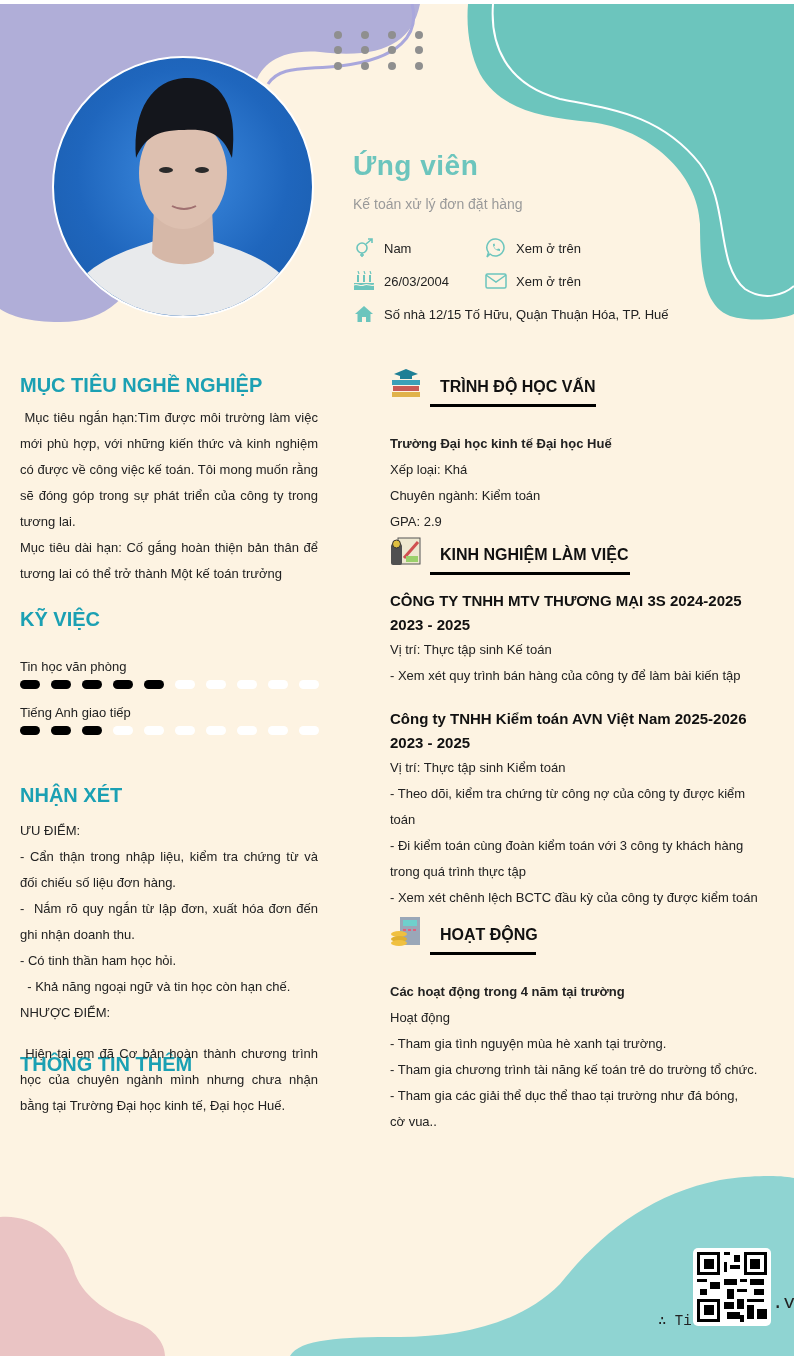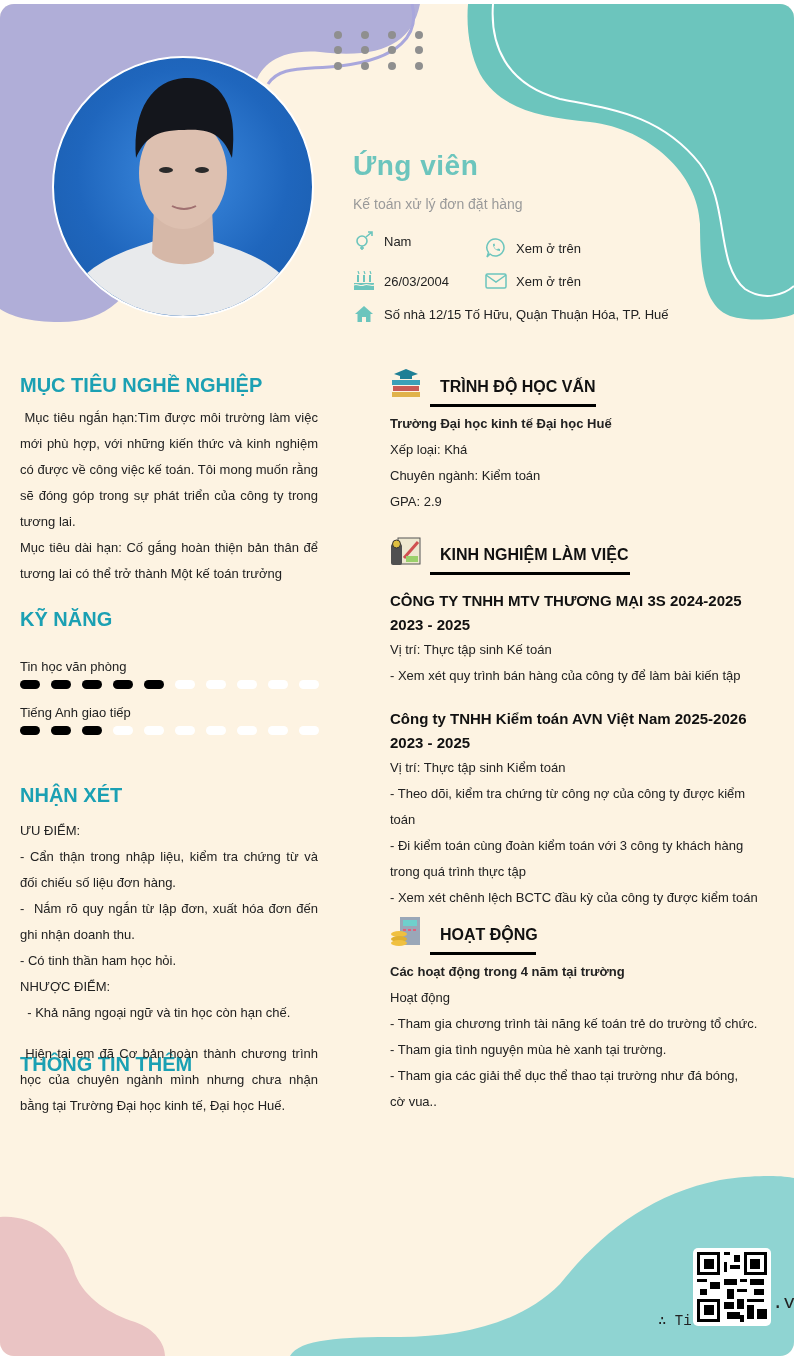--- a/index.html
+++ b/index.html
@@ -1,38 +1,38 @@
 <!DOCTYPE html>
 <html><head>
 <meta charset="utf-8">
 <style>
   html,body{margin:0;padding:0;}
   body{width:800px;height:1356px;background:#ffffff;font-family:"Liberation Sans",sans-serif;color:#1f1f1f;overflow:hidden;}
-  .page{position:relative;width:794px;height:1352px;margin-top:4px;background:#fdf3e2;overflow:hidden;border-radius:14px;}
+  .page{position:relative;width:794px;height:1352px;margin-top:4px;background:#fdf3e2;overflow:hidden;}
   .bg{position:absolute;left:0;top:0;width:794px;height:1352px;z-index:0;}
   .photo{position:absolute;left:52px;top:52px;width:258px;height:258px;border-radius:50%;border:2px solid #fff;overflow:hidden;z-index:2;background:radial-gradient(circle at 50% 45%,#3d8be0 0%,#1f66bd 55%,#1a5aa8 100%);}
   .head-info{position:absolute;left:353px;top:146px;z-index:3;}
   .name{font-size:28px;font-weight:bold;color:#6cc5bd;margin:0;letter-spacing:0.5px;}
   .title{font-size:14px;color:#9a9a9a;margin-top:14px;}
   .contact{position:absolute;font-size:13px;color:#222;display:flex;align-items:center;z-index:3;}
   .contact .ic{width:22px;height:22px;margin-right:9px;display:inline-flex;align-items:center;justify-content:center;}
   .sec-title{position:absolute;left:20px;font-size:20px;font-weight:bold;color:#1ba0b3;z-index:3;margin:0;}
   .para{position:absolute;left:20px;width:298px;font-size:13px;line-height:26px;color:#222;text-align:justify;z-index:3;}
   .para p{margin:0;}
   .skill{position:absolute;left:20px;width:300px;z-index:3;}
   .skill-label{font-size:13px;color:#222;}
   .dots{display:flex;gap:11px;margin-top:6px;}
   .dot{width:20px;height:9px;border-radius:5px;background:#fff;}
   .dot.on{background:#000;}
   .rsec{position:absolute;left:390px;width:380px;z-index:3;}
   .rhead{display:flex;align-items:flex-end;height:32px;}
   .rhead .ricon{width:32px;height:30px;}
   .rhead .rt{margin-left:18px;font-size:16px;font-weight:bold;color:#111;padding-bottom:2px;}
   .rline{height:3px;background:#000;margin-left:40px;margin-top:6px;}
-  .rbody{font-size:13px;color:#222;line-height:26px;margin-top:4px;}
+  .rbody{font-size:13px;color:#222;line-height:26px;margin-top:24px;}
   .rbody p{margin:0;}
   .bold{font-weight:bold;}
   .job-title{font-size:15px;font-weight:bold;line-height:24px;color:#111;}
   .qr{position:absolute;left:693px;top:1244px;width:78px;height:78px;background:#fff;border-radius:5px;z-index:4;display:flex;align-items:center;justify-content:center;}
   .watermark{position:absolute;left:658px;top:1308px;font-family:"Liberation Mono",monospace;font-size:14px;color:#222;z-index:3;}
   .wm-end{position:absolute;left:772px;top:1288px;font-family:"Liberation Mono",monospace;font-size:19px;color:#222;z-index:5;}
 </style>
 </head>
 <body>
 
@@ -76,21 +76,21 @@
       <ellipse cx="148" cy="112" rx="7" ry="3" fill="#2a2a2a"></ellipse>
       <path d="M118,148 C125,152 135,152 142,148" stroke="#a07070" stroke-width="2" fill="none"></path>
     </svg>
   </div>
 
   <div class="head-info">
     <h1 class="name">Ứng viên</h1>
     <div class="title">Kế toán xử lý đơn đặt hàng</div>
   </div>
 
-  <div class="contact" style="left:353px;top:226px;justify-content:flex-end;">
+  <div class="contact" style="left:353px;top:233px;justify-content:flex-end;">
     <span class="ic">
       <svg width="20" height="20" viewBox="0 0 20 20">
           <circle cx="8" cy="10" r="5" fill="none" stroke="#6cc5bd" stroke-width="1.6"></circle>
           <path d="M12,6 L18,1 M14,1 L18,1 L18,5 M8,15 L8,19 M6,17 L10,17" stroke="#6cc5bd" stroke-width="1.6" fill="none"></path>
         </svg>
     </span>
     <span>Nam</span>
   </div>
   <div class="contact" style="left:485px;top:233px;">
     <span class="ic">
@@ -129,21 +129,21 @@
     </span>
     <span>Số nhà 12/15 Tố Hữu, Quận Thuận Hóa, TP. Huế</span>
   </div>
 
   <h2 class="sec-title" style="top:370px;">MỤC TIÊU NGHỀ NGHIỆP</h2>
   <div class="para" style="top:401px;">
     <p style="white-space:pre-wrap;"> Mục tiêu ngắn hạn:Tìm được môi trường làm việc mới phù hợp, với những kiến thức và kinh nghiệm có được về công việc kế toán. Tôi mong muốn rằng sẽ đóng góp trong sự phát triển của công ty trong tương lai.</p>
     <p>Mục tiêu dài hạn: Cố gắng hoàn thiện bản thân để tương lai có thể trở thành Một kế toán trưởng</p>
   </div>
 
-  <h2 class="sec-title" style="top:604px;">KỸ NĂNG</h2>
+  <h2 class="sec-title" style="top:604px;">KỸ VIỆC</h2>
   <div class="skill" style="top:655px;">
     <div class="skill-label">Tin học văn phòng</div>
     <div class="dots">
       <span class="dot on"></span>
         <span class="dot on"></span>
         <span class="dot on"></span>
         <span class="dot on"></span>
         <span class="dot on"></span>
       <span class="dot"></span>
         <span class="dot"></span>
@@ -167,22 +167,22 @@
         <span class="dot"></span>
     </div>
   </div>
 
   <h2 class="sec-title" style="top:780px;">NHẬN XÉT</h2>
   <div class="para" style="top:814px;text-align:left;">
     <p>ƯU ĐIỂM:</p>
     <p style="text-align:justify;">- Cẩn thận trong nhập liệu, kiểm tra chứng từ và đối chiếu số liệu đơn hàng.</p>
     <p style="white-space:pre-wrap;text-align:justify;">-  Nắm rõ quy ngắn từ lập đơn, xuất hóa đơn đến ghi nhận doanh thu.</p>
     <p>- Có tinh thần ham học hỏi.</p>
+    <p style="white-space:pre-wrap;">  - Khả năng ngoại ngữ và tin học còn hạn chế.</p>
     <p>NHƯỢC ĐIỂM:</p>
-    <p style="white-space:pre-wrap;">  - Khả năng ngoại ngữ và tin học còn hạn chế.</p>
   </div>
 
   <h2 class="sec-title" style="top:1049px;">THÔNG TIN THÊM</h2>
   <div class="para" style="top:1037px;">
     <p style="white-space:pre-wrap;"> Hiện tại em đã Cơ bản hoàn thành chương trình học của chuyên ngành mình nhưng chưa nhận bằng tại Trường Đại học kinh tế, Đại học Huế.</p>
   </div>
 
   <div class="rsec" style="top:362px;">
     <div class="rhead">
       <span class="ricon">
@@ -252,22 +252,22 @@
             <ellipse cx="9" cy="23" rx="8" ry="3" fill="#e0b030"></ellipse>
             <ellipse cx="9" cy="27" rx="8" ry="3" fill="#f0c040"></ellipse>
           </svg>
       </span>
       <span class="rt">HOẠT ĐỘNG</span>
     </div>
     <div class="rline" style="width:106px;"></div>
     <div class="rbody">
       <p class="bold">Các hoạt động trong 4 năm tại trường</p>
       <p>Hoạt động</p>
+      <p>- Tham gia tình nguyện mùa hè xanh tại trường.</p>
       <p>- Tham gia chương trình tài năng kế toán trẻ do trường tổ chức.</p>
-      <p>- Tham gia tình nguyện mùa hè xanh tại trường.</p>
       <p style="width:365px;">- Tham gia các giải thể dục thể thao tại trường như đá bóng, cờ vua..</p>
     </div>
   </div>
 
   <div class="watermark">∴ Ti</div>
   <div class="wm-end">.vn</div>
   <div class="qr">
     <svg width="70" height="70" viewBox="0 0 21 21" shape-rendering="crispEdges">
       <g fill="#000">
         <rect x="0" y="0" width="7" height="7"></rect>

